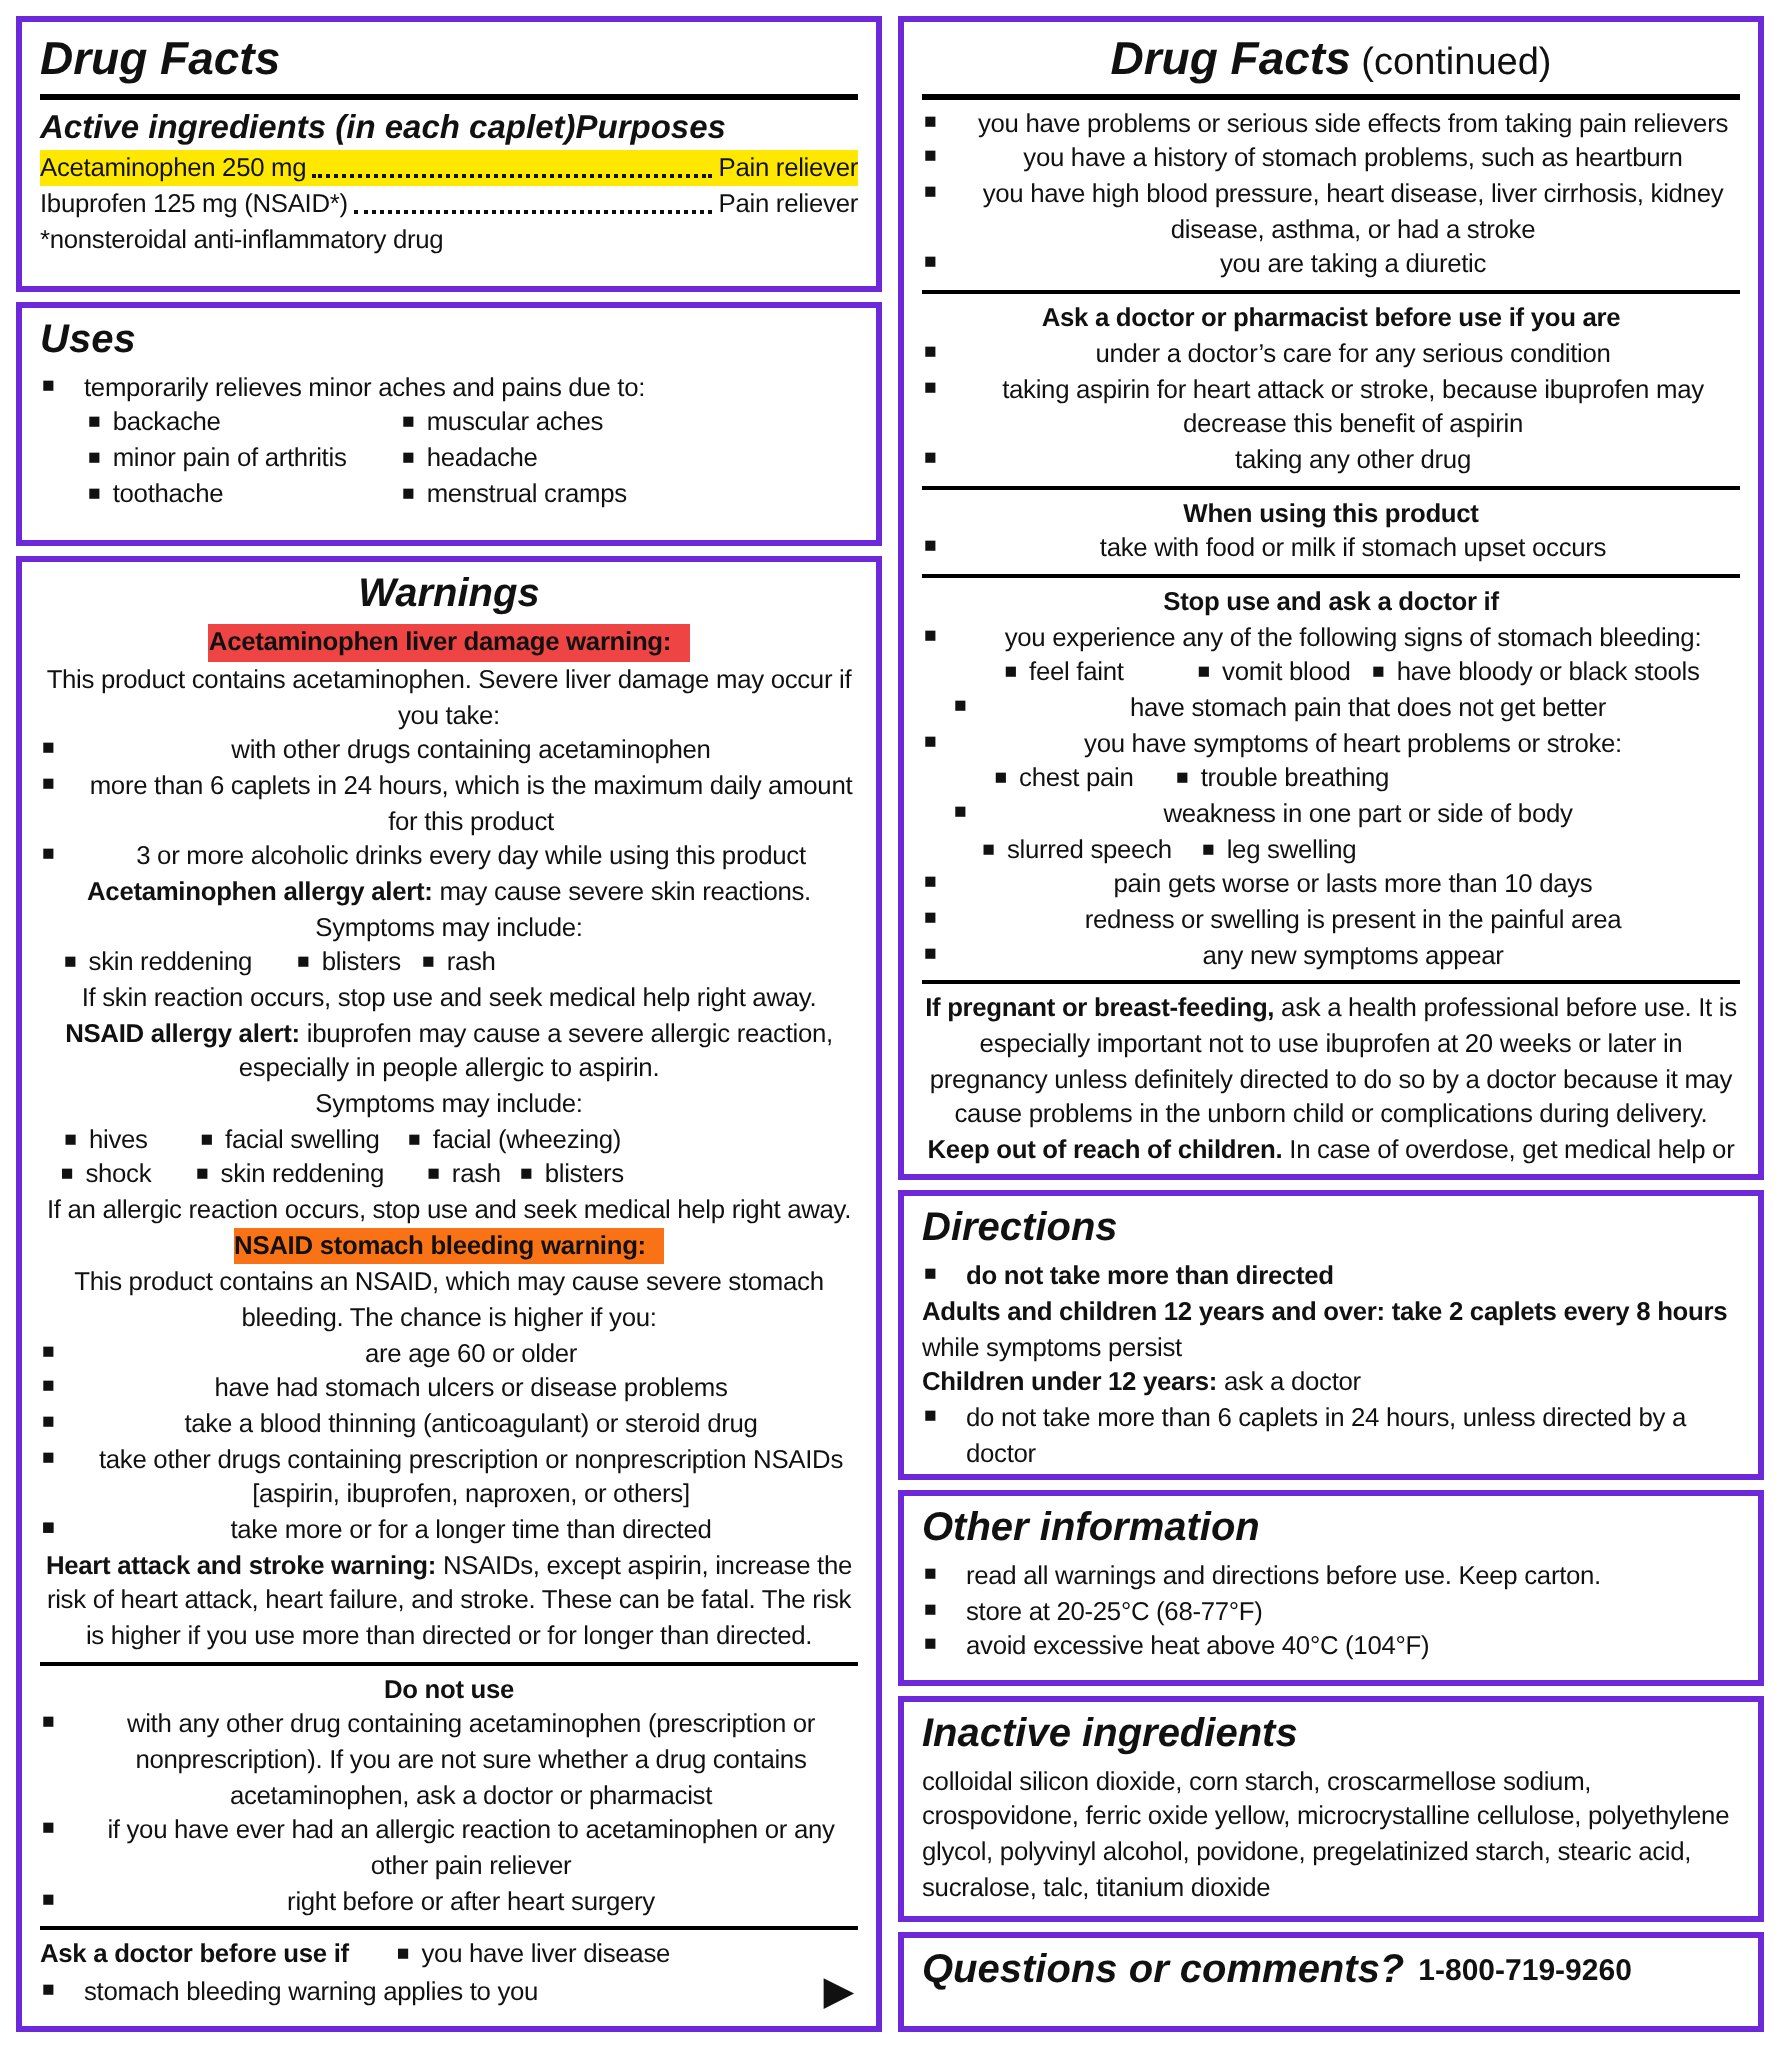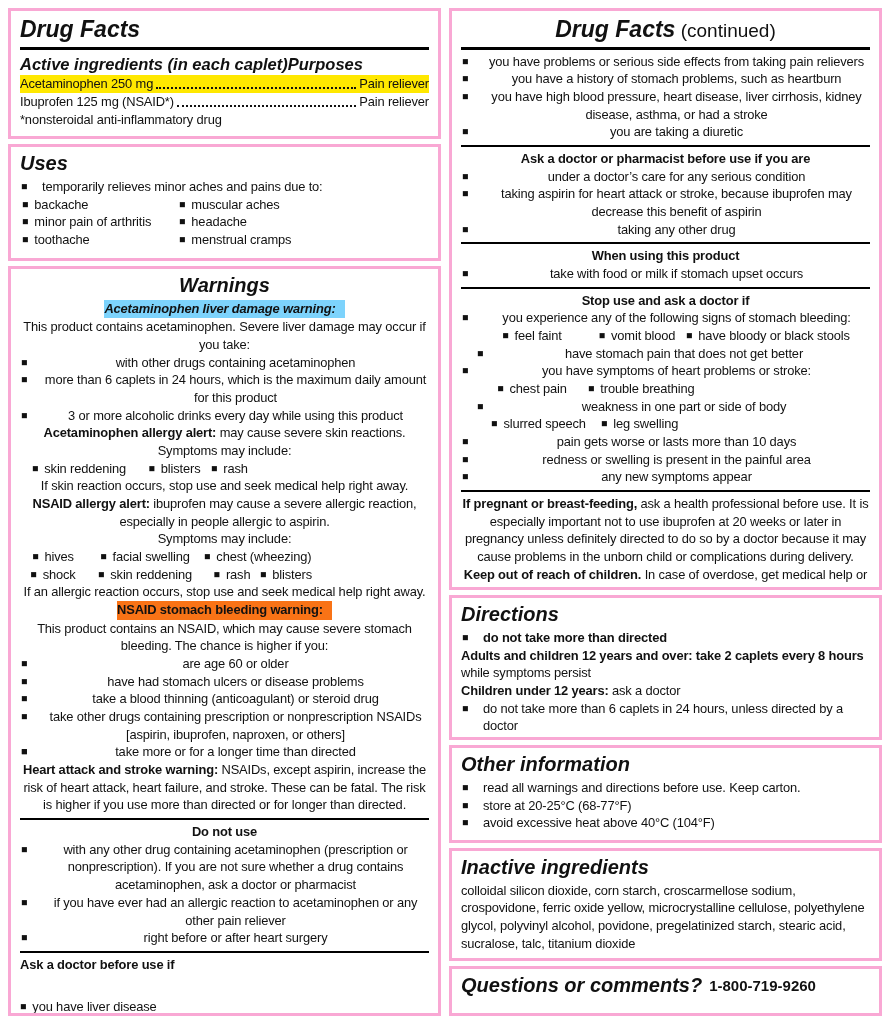--- a/index.html
+++ b/index.html
@@ -5,21 +5,21 @@
   * { margin:0; padding:0; box-sizing:border-box; }
   html,body { background:#ffffff; }
   body {
     width:890px; height:1024px;
     font-family:"Liberation Sans", sans-serif;
     color:#111; overflow:hidden;
   }
   .page { display:flex; gap:8px; padding:8px; width:890px; height:1024px; background:#fff; }
   .col { flex:1 1 0; display:flex; flex-direction:column; gap:5px; min-width:0; }
   .box {
-    border:3px solid #f9a8d4; background:#fff;
+    border:3px solid #6d28d9; background:#fff;
     padding:3px 9px 16px 9px;
     font-size:12.9px; letter-spacing:-0.15px; line-height:1.37;
     overflow:hidden;
   }
   .grow { flex:1 1 auto;text-align:center; }
 
   .h1 { font-weight:bold; font-style:italic; font-size:23px; line-height:1.2; padding:2px 0 2px; letter-spacing:0; }
   .h1-suffix { font-weight:normal; font-style:normal; font-size:19px; letter-spacing:0; }
   .sect-title { font-weight:bold; font-style:italic; font-size:20px; line-height:1.25; padding:1px 0 2px; letter-spacing:0; }
   .rule  { border-top:3px solid #000; margin:1px 0 3px; }
@@ -32,33 +32,33 @@
   .ing-row { display:flex; align-items:stretch; }
   .ing-row .dots { flex:1; border-bottom:2px dotted #111; margin:0 3px 4px 3px; }
   .hl { background:#ffe800; }
   .hl-head { display:inline-block; font-weight:bold; padding:0 9px 1px 0; }
 
   .li { position:relative; padding-left:22px; }
   .li > .b-abs { position:absolute; left:1px; top:1px; }
   .bi { font-size:10.5px; letter-spacing:0; }
   .itm > .bi { margin-right:6px; vertical-align:1px; }
   .l2 { margin-left:15px; }
-  .flexrow { display:flex; align-items:flex-start;flex-direction:column; }
+  .flexrow { display:flex; align-items:flex-start; }
   .spread { justify-content:space-between; align-items:center; }
   .gap24 { gap:24px; }
   .symrow { display:flex; }
   .itm { display:inline-block; }
   .w56  { min-width:56px; }
   .w66  { min-width:66px; }
   .w73  { min-width:73px; }
   .w98  { min-width:98px; }
   .w112 { min-width:112px; }
   .w118 { min-width:118px; }
   .w125 { min-width:125px; }
-  .uses-grid { display:grid; grid-template-columns:157px 1fr; margin-left:2px; }
+  .uses-grid { display:grid; grid-template-columns:157px 1fr; margin-left:24px; }
   .arrow { font-size:20px; line-height:1; margin-right:2px; }
   .q-row { display:flex; align-items:center; gap:7px; }
   .q-phone { font-weight:bold; font-size:15px; letter-spacing:0; }
 </style>
 </head>
 <body>
 
 <div class="page">
 
   <div class="col">
@@ -92,41 +92,41 @@
         <span class="itm"><span class="bi">■</span><span>minor pain of arthritis</span></span>
         <span class="itm"><span class="bi">■</span><span>headache</span></span>
         <span class="itm"><span class="bi">■</span><span>toothache</span></span>
         <span class="itm"><span class="bi">■</span><span>menstrual cramps</span></span>
       </div>
     </section>
 
     <section class="box grow">
       <div class="sect-title">Warnings</div>
 
-      <div><span class="hl-head hl" style="background-color: #7dd3fc; font-style: italic;">Acetaminophen liver damage warning:</span></div>
+      <div><span class="hl-head hl" style="background-color: #ef4444;">Acetaminophen liver damage warning:</span></div>
       <div>This product contains acetaminophen. Severe liver damage may occur if you take:</div>
       <div class="li"><span class="bi b-abs">■</span><span>with other drugs containing acetaminophen</span></div>
       <div class="li"><span class="bi b-abs">■</span><span>more than 6 caplets in 24 hours, which is the maximum daily amount for this product</span></div>
       <div class="li"><span class="bi b-abs">■</span><span>3 or more alcoholic drinks every day while using this product</span></div>
 
       <div><b>Acetaminophen allergy alert:</b><span> may cause severe skin reactions.</span></div>
       <div>Symptoms may include:</div>
       <div class="symrow">
         <span class="itm w118"><span class="bi">■</span><span>skin reddening</span></span>
         <span class="itm w73"><span class="bi">■</span><span>blisters</span></span>
         <span class="itm"><span class="bi">■</span><span>rash</span></span>
       </div>
       <div>If skin reaction occurs, stop use and seek medical help right away.</div>
 
       <div><b>NSAID allergy alert:</b><span> ibuprofen may cause a severe allergic reaction, especially in people allergic to aspirin.</span></div>
       <div>Symptoms may include:</div>
       <div class="symrow">
         <span class="itm w66"><span class="bi">■</span><span>hives</span></span>
         <span class="itm w118"><span class="bi">■</span><span>facial swelling</span></span>
-        <span class="itm"><span class="bi">■</span><span>chest (wheezing)</span></span>
+        <span class="itm"><span class="bi">■</span><span>facial (wheezing)</span></span>
       </div>
       <div class="symrow">
         <span class="itm w66"><span class="bi">■</span><span>shock</span></span>
         <span class="itm w118"><span class="bi">■</span><span>skin reddening</span></span>
         <span class="itm w56"><span class="bi">■</span><span>rash</span></span>
         <span class="itm"><span class="bi">■</span><span>blisters</span></span>
       </div>
       <div>If an allergic reaction occurs, stop use and seek medical help right away.</div>
 
       <div><span class="hl-head hl" style="background-color: #f97316;">NSAID stomach bleeding warning:</span></div>

